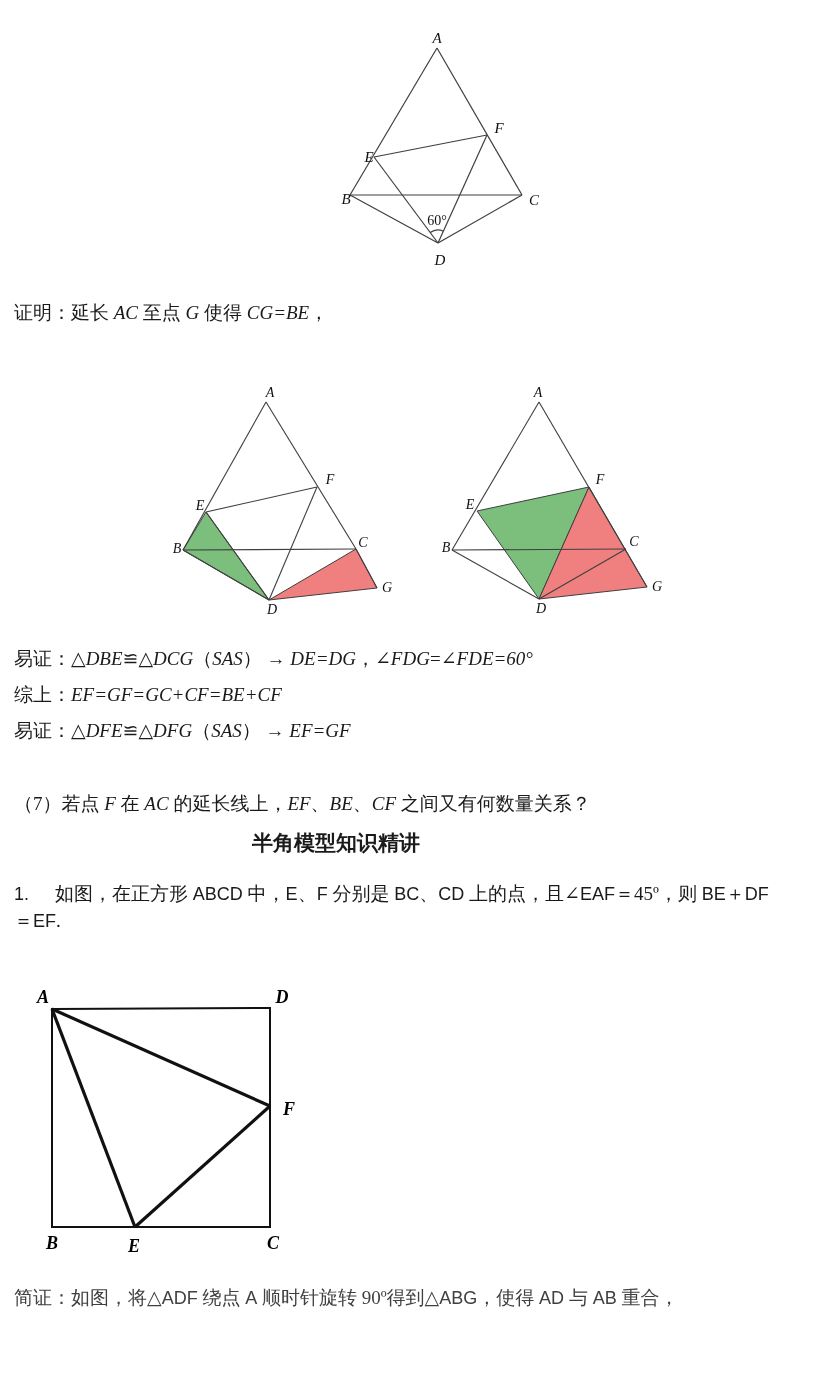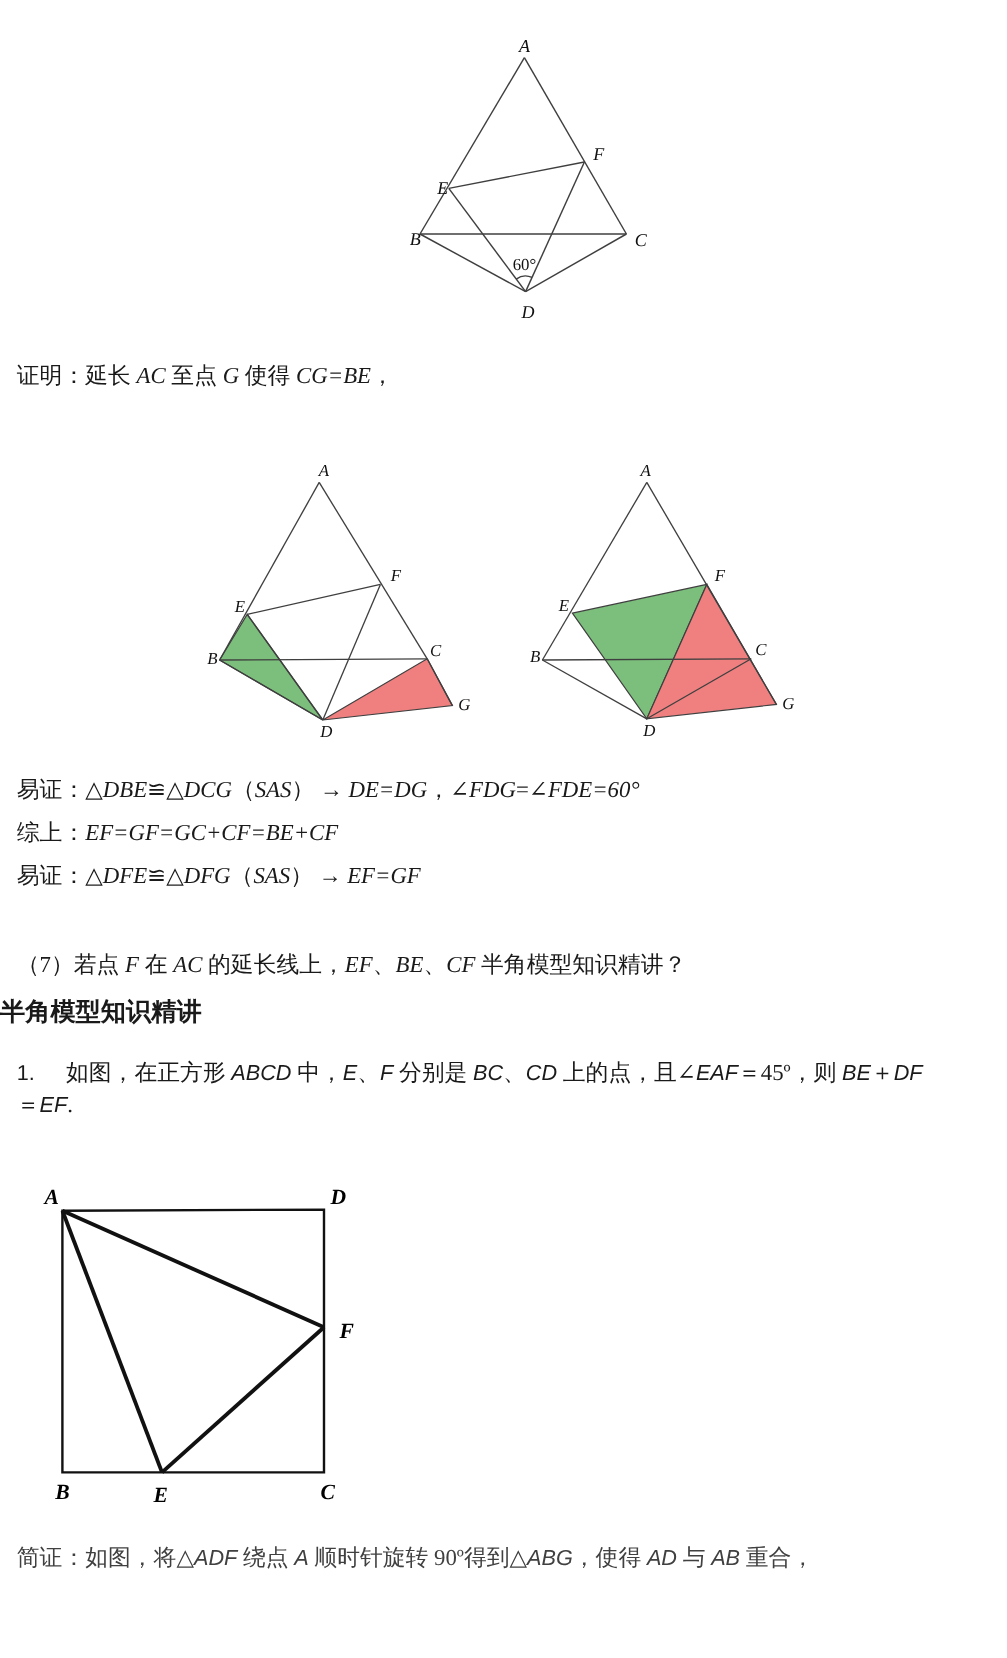--- a/index.html
+++ b/index.html
@@ -1,23 +1,23 @@
 <!DOCTYPE html>
 <html><head>
 <meta charset="utf-8">
 <style>
   html,body{margin:0;padding:0;background:#fff;}
   .page{position:relative;width:839px;height:1382px;background:#ffffff;overflow:hidden;
         font-family:"Liberation Serif","DejaVu Serif",serif;color:#1a1a1a;}
   .abs{position:absolute;}
   .txt{font-size:19px;white-space:nowrap;}
   .it{font-style:italic;}
-  .m{font-style:italic;font-family:"Liberation Sans","DejaVu Sans",sans-serif;font-size:0.95em;margin-top:30px;}
+  .m{font-family:"Liberation Sans","DejaVu Sans",sans-serif;font-size:0.95em;margin-top:30px;}
   .steps .line{height:36px;line-height:36px;}
-  .heading{width:672px;font-weight:700;font-size:21px;}
+  .heading{width:672px;text-align:center;font-weight:700;font-size:21px;}
   .num{font-family:"Liberation Sans","DejaVu Sans",sans-serif;font-style:normal;
        font-size:18px;display:inline-block;width:41px;}
   svg{display:block;}
   svg line, svg path, svg polygon{stroke:#3f3f3f;}
   .lbl{font-family:"Liberation Serif","DejaVu Serif",serif;font-style:italic;font-size:15px;fill:#111;}
   .lbl2{font-family:"Liberation Serif","DejaVu Serif",serif;font-style:italic;font-size:14px;fill:#111;}
   .lblsq{font-family:"Liberation Serif","DejaVu Serif",serif;font-style:italic;font-weight:700;font-size:18px;fill:#000;}
   .deg{font-family:"Liberation Serif","DejaVu Serif",serif;font-size:14px;fill:#111;}
   .sq line, .sq polygon{stroke:#111;}
 </style>
@@ -89,21 +89,21 @@
     <text class="lbl2" x="170" y="99" text-anchor="middle">F</text>
     <text class="lbl2" x="227" y="206" text-anchor="middle">G</text>
   </svg>
 
   <div class="abs txt steps" style="left:14px;top:641px">
     <div class="line"><span>易证：△</span><span class="it">DBE</span><span>≌△</span><span class="it">DCG</span><span>（</span><span class="it">SAS</span><span>） → </span><span class="it">DE=DG</span><span>，∠</span><span class="it">FDG</span><span>=∠</span><span class="it">FDE</span><span class="it">=60°</span></div>
     <div class="line"><span>综上：</span><span class="it">EF=GF=GC+CF=BE+CF</span></div>
     <div class="line"><span>易证：△</span><span class="it">DFE</span><span>≌△</span><span class="it">DFG</span><span>（</span><span class="it">SAS</span><span>） → </span><span class="it">EF=GF</span></div>
   </div>
 
-  <div class="abs txt" style="left:14px;top:791px"><span>（7）若点 </span><span class="it">F</span><span> 在 </span><span class="it">AC</span><span> 的延长线上，</span><span class="it">EF</span><span>、</span><span class="it">BE</span><span>、</span><span class="it">CF</span><span> 半角模型知识精讲？</span></div>
+  <div class="abs txt" style="left:14px;top:791px"><span>（7）若点 </span><span class="it">F</span><span> 在 </span><span class="it">AC</span><span> 的延长线上，</span><span class="it">EF</span><span>、</span><span class="it">BE</span><span>、</span><span class="it">CF</span><span> 之间又有何数量关系？</span></div>
 
   <div class="abs heading" style="left:0;top:829px">半角模型知识精讲</div>
 
   <div class="abs txt" style="left:14px;top:881px">
     <span class="num">1.</span><span><span>如图，在正方形 </span><span class="m">ABCD</span><span> 中，</span><span class="m">E</span><span>、</span><span class="m">F</span><span> 分别是 </span><span class="m">BC</span><span>、</span><span class="m">CD</span><span> 上的点，且∠</span><span class="m">EAF</span><span>＝45º，则 </span><span class="m">BE</span><span>＋</span><span class="m">DF</span></span>
   </div>
   <div class="abs txt" style="left:14px;top:908px"><span>＝</span><span class="m">EF</span><span>.</span></div>
 
   <svg class="abs sq" style="left:35px;top:985px" width="280" height="280" viewBox="0 0 280 280">
     <polygon points="17,24 235,23 235,242 17,242" fill="none" stroke-width="2"></polygon>

